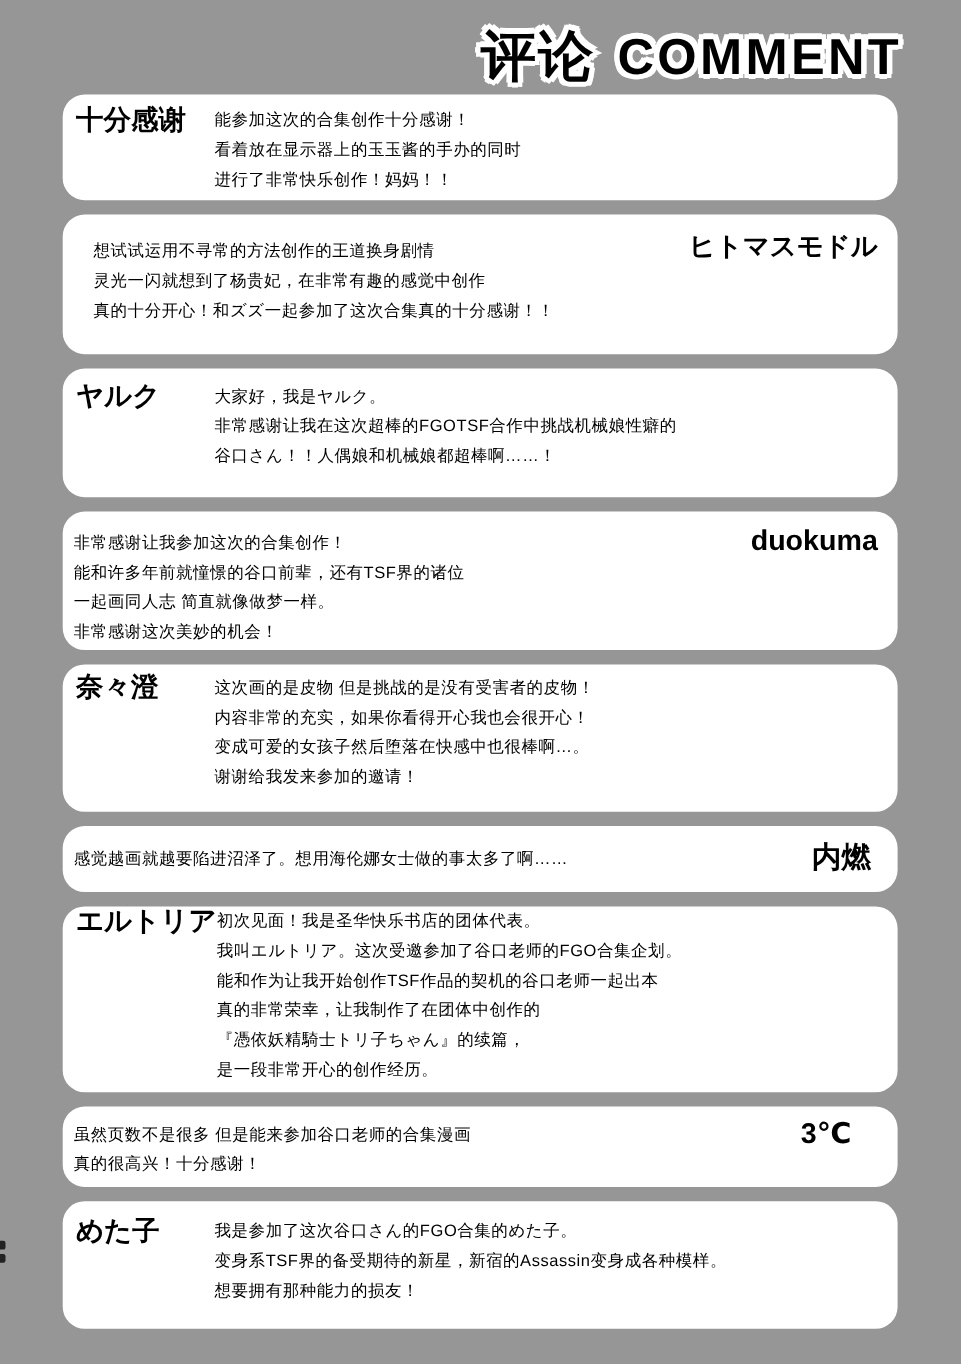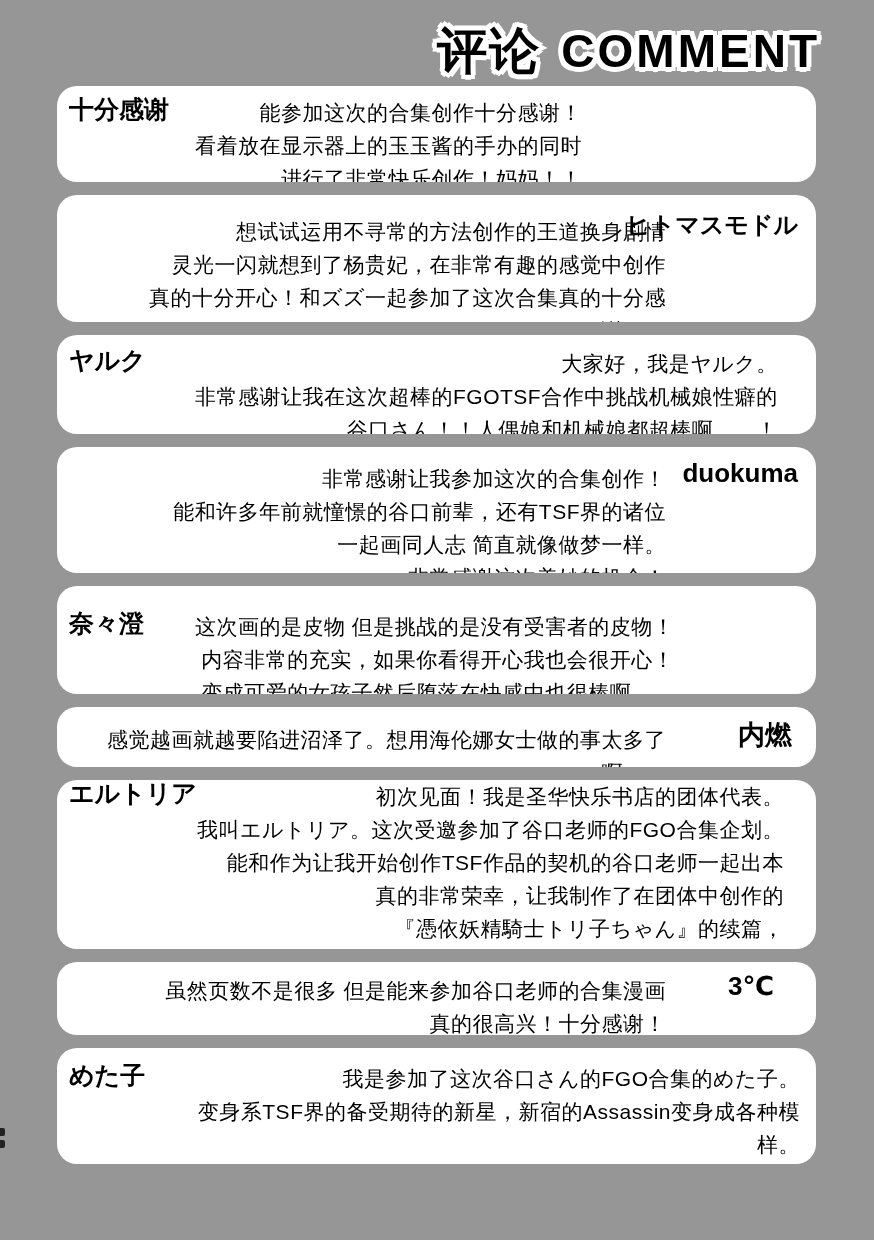--- a/index.html
+++ b/index.html
@@ -32,41 +32,40 @@
   
   .comments{
     position:absolute;top:86px;left:57px;width:759px;
     display:flex;flex-direction:column;gap:13px;
   }
   .card{
     background:#ffffff;border-radius:20px;box-sizing:border-box;
     position:relative;overflow:hidden;
   }
   .card .text{
-    font-size:21px;line-height:33px;white-space:pre-line;
+    font-size:15px;line-height:27px;white-space:pre-line;
     letter-spacing:0.5px;
-    text-align:right;
   }
   .card .author{
     font-weight:bold;font-size:25px;line-height:27px;white-space:nowrap;
   }
   
   .left{display:flex;align-items:flex-start;padding-right:16px;}
   .left .author{flex:0 0 126px;padding-left:12px;}
   
   .right{padding-left:10px;padding-right:150px;}
   .right .author{position:absolute;right:18px;}
   
   .c1{height:96px;padding-top:10px;}
   .c2{height:127px;padding-top:20px;padding-left:28px;}
   .c2 .author{top:16px;font-size:24px;}
-  .c3{height:99px;padding-top:12px;}
+  .c3{height:117px;padding-top:12px;}
   .c4{height:126px;padding-top:15px;}
   .c4 .author{top:13px;font-size:26px;}
-  .c5{height:108px;padding-top:24px;}
+  .c5{height:134px;padding-top:8px;}
   .c6{height:60px;padding-top:16px;}
   .c6 .author{top:15px;font-size:27px;right:24px;}
   .c7{height:169px;padding-top:0;}
   .c8{height:73px;padding-top:12px;}
   .c8 .author{top:11px;font-size:26px;right:42px;}
   .c9{height:116px;padding-top:14px;}
   
   .edge-artifact{
     position:absolute;left:0;top:1128px;width:5px;height:8px;
     background:#222;border-radius:0 2px 2px 0;

